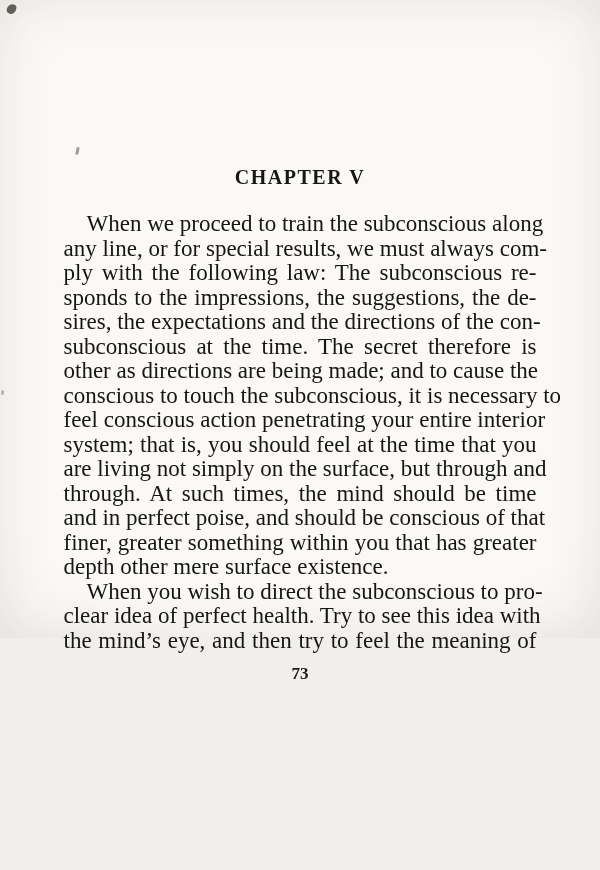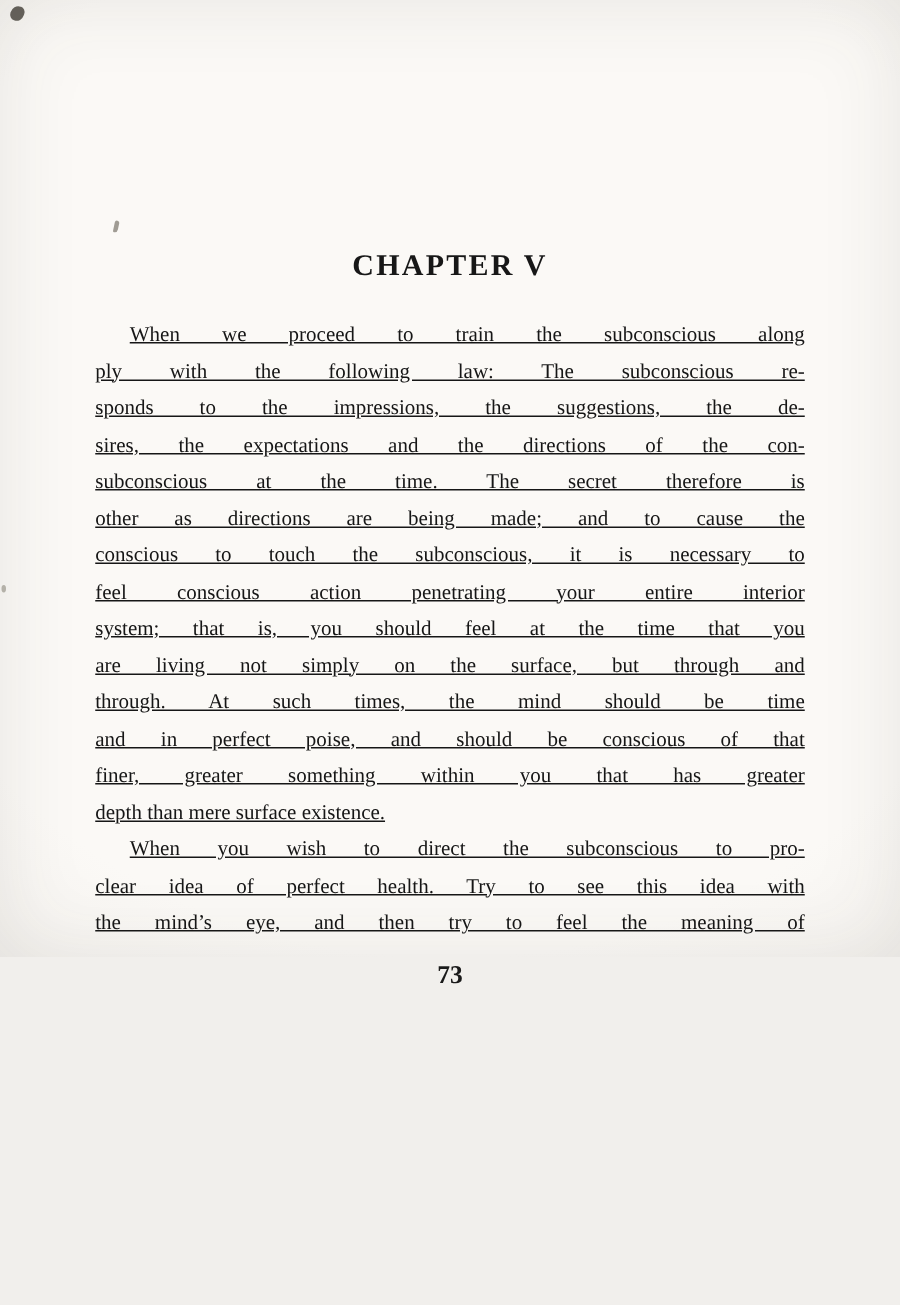--- a/index.html
+++ b/index.html
@@ -53,24 +53,23 @@
     padding-top: 27px;
     text-align: center;
     font-size: 13px;
     font-weight: bold;
     letter-spacing: 0.8px;
     color: #1d1d1d;
   }
   .body-text {
     width: 473px;
     margin: 23px auto 0 auto;
-    font-size: 14px;
+    font-size: 23px;
     line-height: 24.5px;
     color: #161616;
-    text-decoration: underline;
   }
   .para .line {
     text-align: justify;
     text-align-last: justify;
     white-space: nowrap;
   }
   .para .line.flush-left {
     text-align-last: left;
   }
   .para .line:first-child {
@@ -91,33 +90,34 @@
   <div class="artifact a1"></div>
   <div class="artifact a2"></div>
   <div class="artifact a3"></div>
 
   <h1 class="chapter">CHAPTER V</h1>
 
 
   <div class="body-text">
     <div class="para">
         <div class="line">When we proceed to train the subconscious along</div>
+        <div class="line">any line, or for special results, we must always com-</div>
         <div class="line">ply with the following law: The subconscious re-</div>
         <div class="line">sponds to the impressions, the suggestions, the de-</div>
         <div class="line">sires, the expectations and the directions of the con-</div>
         <div class="line">subconscious at the time. The secret therefore is</div>
         <div class="line">other as directions are being made; and to cause the</div>
         <div class="line">conscious to touch the subconscious, it is necessary to</div>
         <div class="line">feel conscious action penetrating your entire interior</div>
         <div class="line">system; that is, you should feel at the time that you</div>
         <div class="line">are living not simply on the surface, but through and</div>
         <div class="line">through. At such times, the mind should be time</div>
         <div class="line">and in perfect poise, and should be conscious of that</div>
         <div class="line">finer, greater something within you that has greater</div>
-        <div class="line flush-left">depth than mere surface existence.</div>
+        <div class="line flush-left">depth other mere surface existence.</div>
       </div>
     <div class="para">
         <div class="line">When you wish to direct the subconscious to pro-</div>
         <div class="line">clear idea of perfect health. Try to see this idea with</div>
         <div class="line">the mind’s eye, and then try to feel the meaning of</div>
       </div>
   </div>
 
   <div class="page-number">73</div>
 </div>

